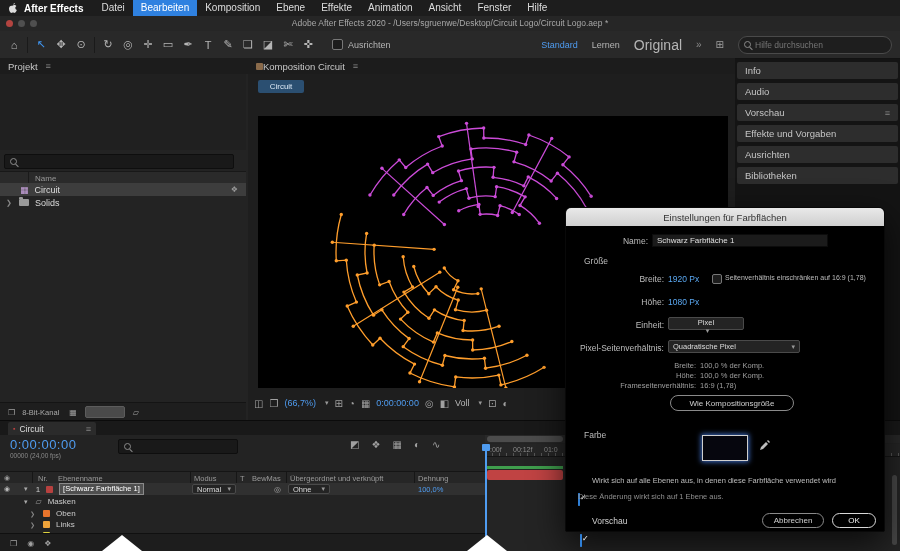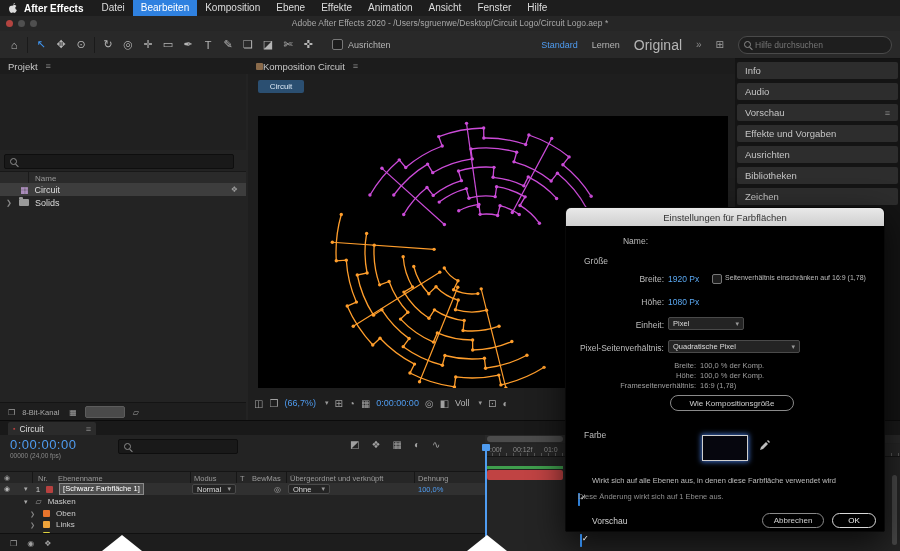--- a/index.html
+++ b/index.html
@@ -342,23 +342,20 @@
     </div>
   <div class="rightcol-bar" style="top:125px;">
       <span>Effekte und Vorgaben</span>
     </div>
   <div class="rightcol-bar" style="top:146px;">
       <span>Ausrichten</span>
     </div>
   <div class="rightcol-bar" style="top:167px;">
       <span>Bibliotheken</span>
     </div>
-  <div class="rightcol-bar" style="top:188px;">
-      <span>Zeichen</span>
-    </div>
 
   <div class="abs timeline">
     <div style="position:absolute;left:0;top:0;width:900px;height:14px;background:#191919;border-bottom:1px solid #101010;">
       <div class="tl-tab">
         <span style="color:#b8413f;font-size:7px;">▪</span>
         <span>Circuit</span>
         <span class="hamb" style="margin-left:auto;">≡</span>
       </div>
     </div>
     <div class="tl-left">
@@ -450,32 +447,35 @@
       <span class="icn" style="margin-left:10px;font-size:8px;">◉</span>
       <span class="icn" style="margin-left:10px;font-size:8px;">❖</span>
     </div>
   </div>
 
   <div class="abs dialog">
     <div class="dlg-title">
       <span>Einstellungen für Farbflächen</span>
     </div>
     <span class="dl r" style="left:12px;top:28px;width:70px;">Name:</span>
+    <div class="dfield" style="left:86px;top:26px;width:176px;height:13px;">
+      <span>Schwarz Farbfläche 1</span>
+    </div>
     <span class="dl" style="left:18px;top:48px;">Größe</span>
 
     <span class="dl r" style="left:30px;top:66px;width:68px;">Breite:</span>
     <span class="dl hot" style="left:102px;top:66px;">1920 Px</span>
     <span class="cb abs" style="left:146px;top:66px;width:8px;height:8px;"></span>
     <span class="dl" style="left:159px;top:66px;width:152px;font-size:7px;">Seitenverhältnis einschränken auf 16:9 (1,78)</span>
 
     <span class="dl r" style="left:30px;top:89px;width:68px;">Höhe:</span>
     <span class="dl hot" style="left:102px;top:89px;">1080 Px</span>
 
     <span class="dl r" style="left:30px;top:112px;width:68px;">Einheit:</span>
-    <div class="dd abs" style="left:102px;top:109px;width:76px;height:13px;">
+    <div class="dd abs" style="left:102px;top:109px;width:76px;height:13px;flex-direction:column;">
       <span>Pixel</span>
       <span class="arr">▾</span>
     </div>
 
     <span class="dl r" style="left:0;top:135px;width:98px;">Pixel-Seitenverhältnis:</span>
     <div class="dd abs" style="left:102px;top:132px;width:132px;height:13px;">
       <span>Quadratische Pixel</span>
       <span class="arr">▾</span>
     </div>
 

